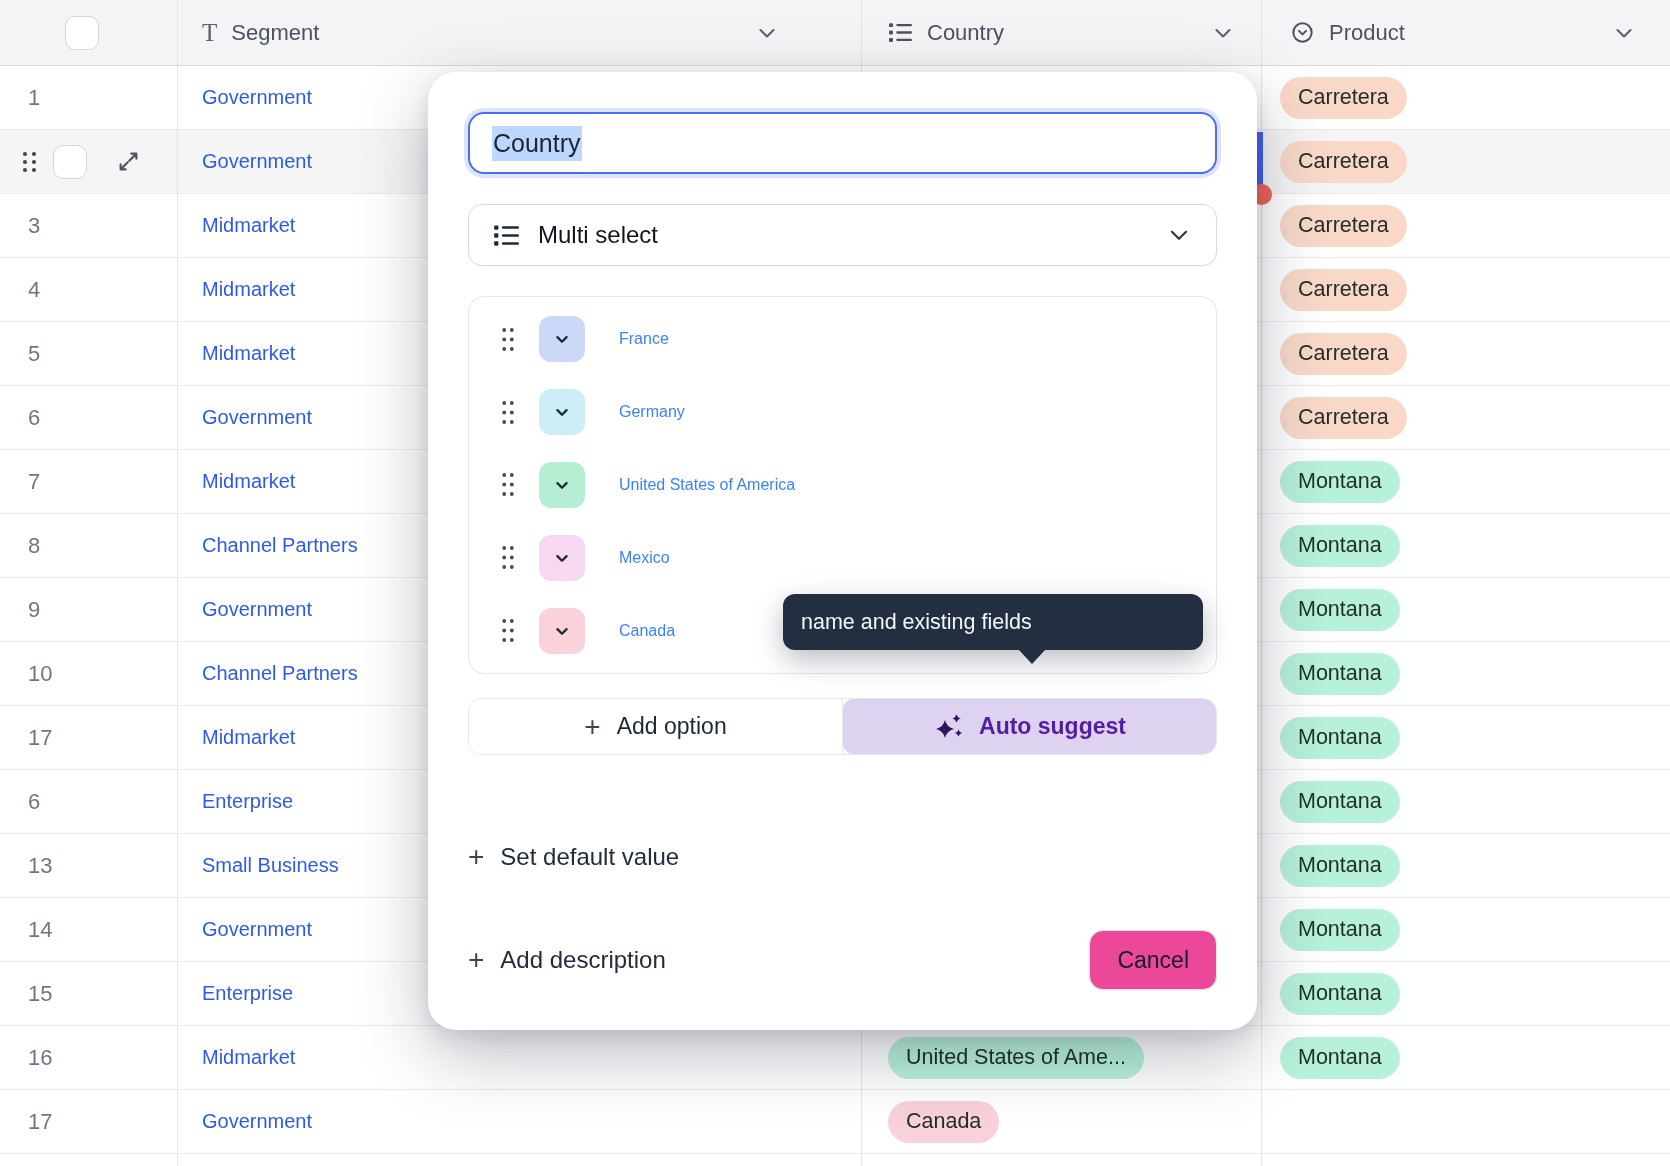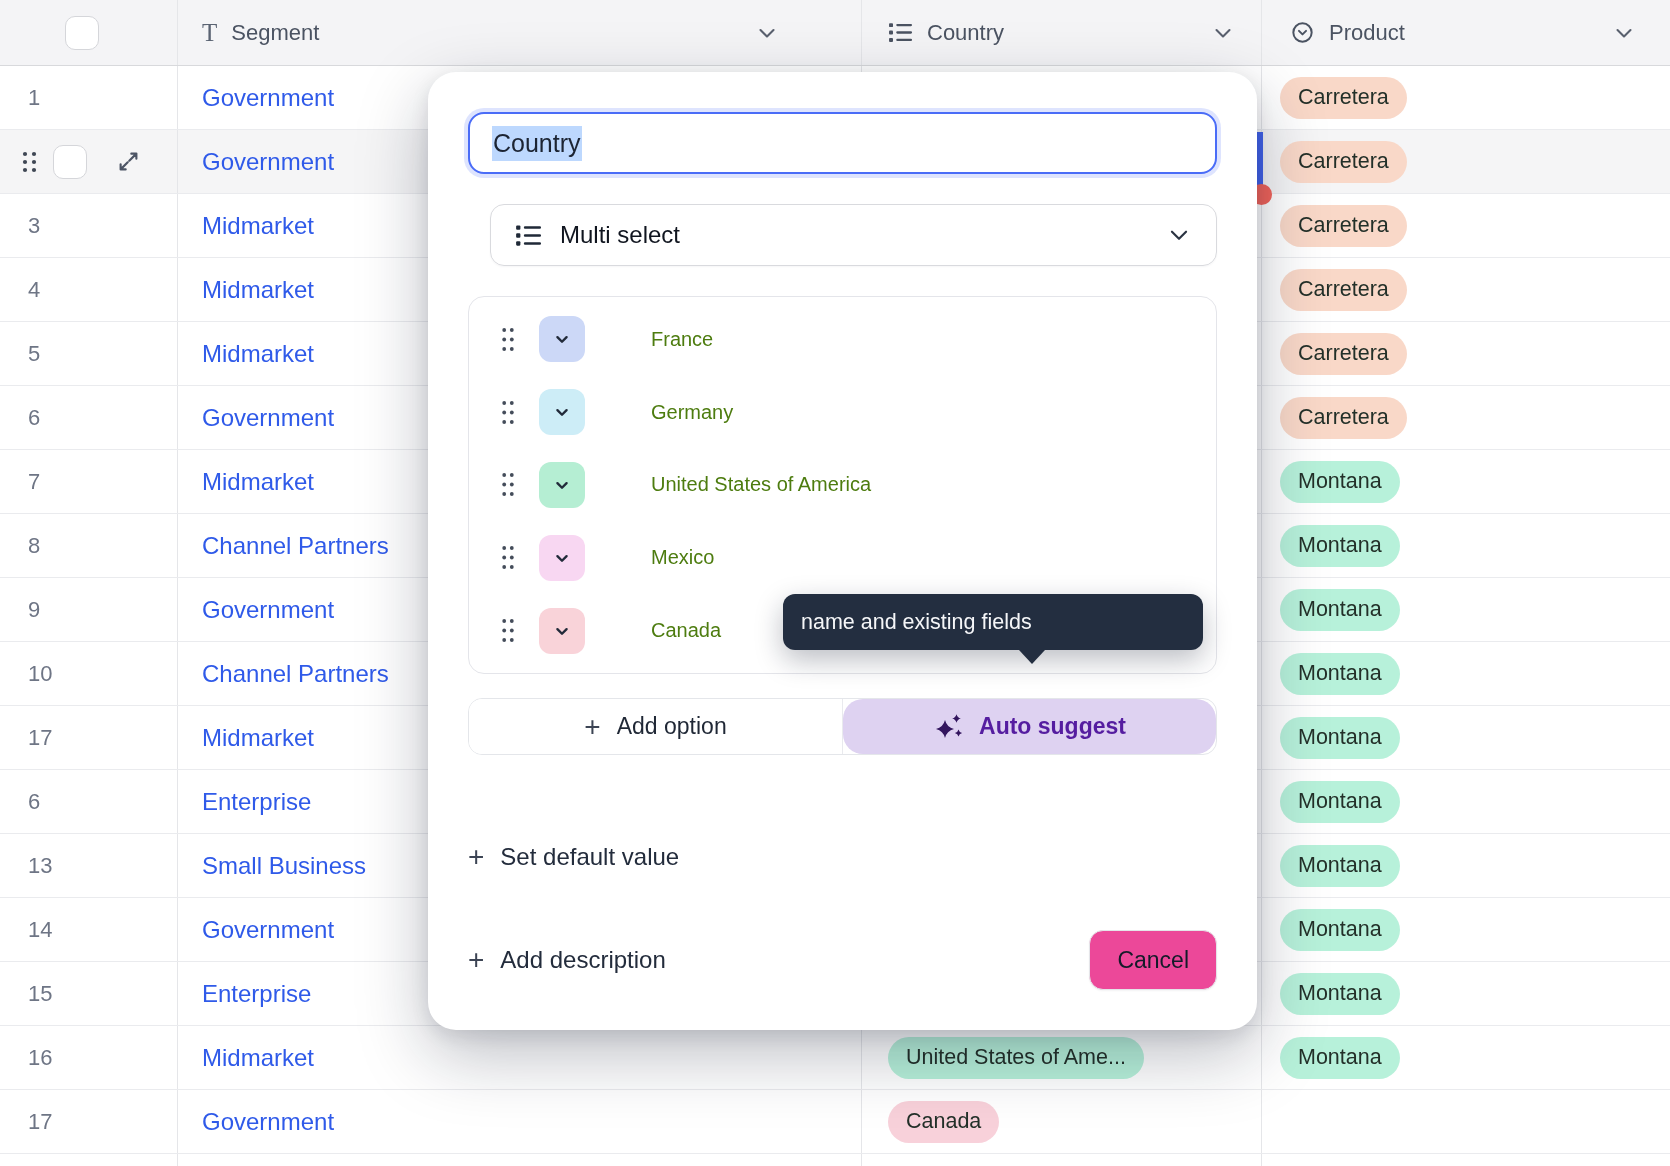--- a/index.html
+++ b/index.html
@@ -17,21 +17,21 @@
   .c-num { width:178px; padding-left:28px; }
   .c-seg { width:684px; padding-left:24px; }
   .c-cty { width:400px; padding-left:26px; }
   .c-prod{ width:408px; padding-left:18px; border-right:none; }
   .hdr-row .cell { color:#4b5362; font-size:22px; font-weight:500; }
   .hdr-label { margin-left:14px; }
   .hdr-chev { margin-left:auto; flex:0 0 auto; }
   .chev-seg { margin-right:82px; } .chev-cty { margin-right:26px; } .chev-prod { margin-right:34px; }
   .ticon { font-family:"Liberation Serif", serif; font-size:25px; font-weight:500; color:#5a6372; }
   .rownum { color:#6e7585; font-size:22px; }
-  .seg-val { color:#2f5ae9; font-size:24px; font-weight:500; }
+  .seg-val { color:#2f5ae9; font-size:20px; font-weight:500; }
   .pill { display:inline-flex; align-items:center; height:42px; padding:0 18px; border-radius:21px;
           font-size:21.5px; color:#233029; white-space:nowrap; max-width:360px; overflow:hidden; }
   .rowctl { display:none; align-items:center; width:100%; height:100%; padding-left:20px; }
   .checkbox { width:34px; height:34px; background:#fff; border:1.5px solid #d5d6da; border-radius:10px; }
   .hdr-checkbox { margin-left:37px; }
   .ctl-check { margin-left:14px; }
   .ctl-expand { margin-left:28px; }
   
   .sel-bar { position:absolute; left:1256px; top:132px; width:7px; height:54px; background:#4263eb; z-index:8; }
   .red-dot { position:absolute; left:1251px; top:184px; width:21px; height:21px; border-radius:50%; background:#f2645b; z-index:9; }
@@ -45,38 +45,37 @@
   .name-input {
     height:62px; border:2px solid #4a6cf7; border-radius:16px; background:#fff;
     box-shadow:0 0 0 4px rgba(74,108,247,.18);
     display:flex; align-items:center; padding:0 22px; font-size:25px; color:#1c2433;
   }
   .sel-text { background:#bdd8fe; padding:3px 1px; }
   .type-select {
     margin-top:30px; height:62px; border:1.5px solid #d9dade; border-radius:14px;
     display:flex; align-items:center; padding:0 24px; font-size:24px; color:#10151f;
     box-shadow:0 1px 2px rgba(15,23,42,.04);
-    margin-left:22px;
   }
   .type-label { margin-left:18px; }
   .type-chev { margin-left:auto; }
   .options-panel {
     margin-top:30px; height:378px; border:1.5px solid #e4e5ea; border-radius:16px;
     display:flex; flex-direction:column; padding:6px 0; overflow:hidden;
   }
   .opt-row { flex:1; display:flex; align-items:center; padding:0 32px; }
   .swatch { width:46px; height:46px; border-radius:12px; margin-left:24px;
             display:flex; align-items:center; justify-content:center; flex:0 0 auto; }
-  .opt-label { margin-left:66px; font-size:20px; color:#4d7c0f; }
+  .opt-label { margin-left:34px; font-size:16px; color:#3b82f6; }
   .split-bar { margin-top:24px; height:57px; border:1.5px solid #e4e6ea; border-radius:14px;
                display:flex; overflow:hidden; }
   .add-opt { flex:1; display:flex; align-items:center; justify-content:center; background:#fff;
              border:none; border-right:1px solid #e9eaee; font-family:inherit; font-size:23px; color:#1f2735; font-weight:500; cursor:pointer; }
   .auto-sg { flex:1; display:flex; align-items:center; justify-content:center; background:#ded2f1;
-             border:none; border-radius:20px; font-family:inherit; font-size:23px; color:#551da0; font-weight:600; cursor:pointer; }
+             border:none; border-radius:10px; font-family:inherit; font-size:23px; color:#551da0; font-weight:600; cursor:pointer; }
   .plus { font-size:28px; font-weight:400; color:#3c4454; margin-right:16px; line-height:1; }
   .auto-sg .sparkles { margin-right:14px; }
   .link-row { margin-top:88px; display:flex; align-items:center; font-size:24px; font-weight:500; color:#232c3c;
               background:none; border:none; font-family:inherit; cursor:pointer; width:fit-content; }
   .modal-footer { margin-top:auto; display:flex; align-items:center; }
   .modal-footer .link-row { margin-top:0; }
   .btn-cancel { margin-left:auto; height:60px; padding:0 27px; border-radius:14px; background:#ec4899;
                 border:1.5px solid #e4e5e9; font-family:inherit; font-size:23px; font-weight:500; color:#141b29; cursor:pointer;
                 box-shadow:0 1px 2px rgba(15,23,42,.05); }
   .btn-update { margin-left:15px; height:58px; padding:0 26px; border-radius:14px; background:#2e5bf0;

